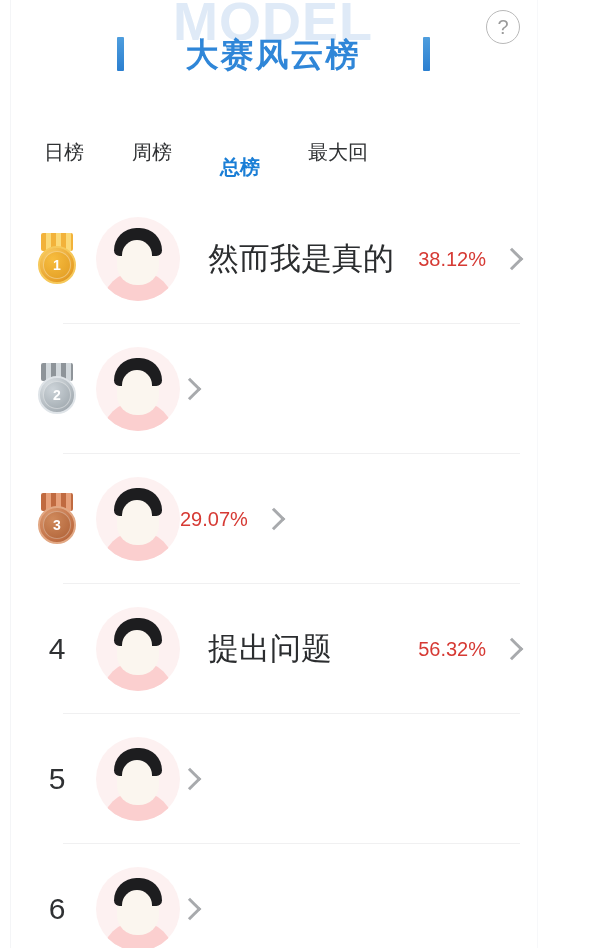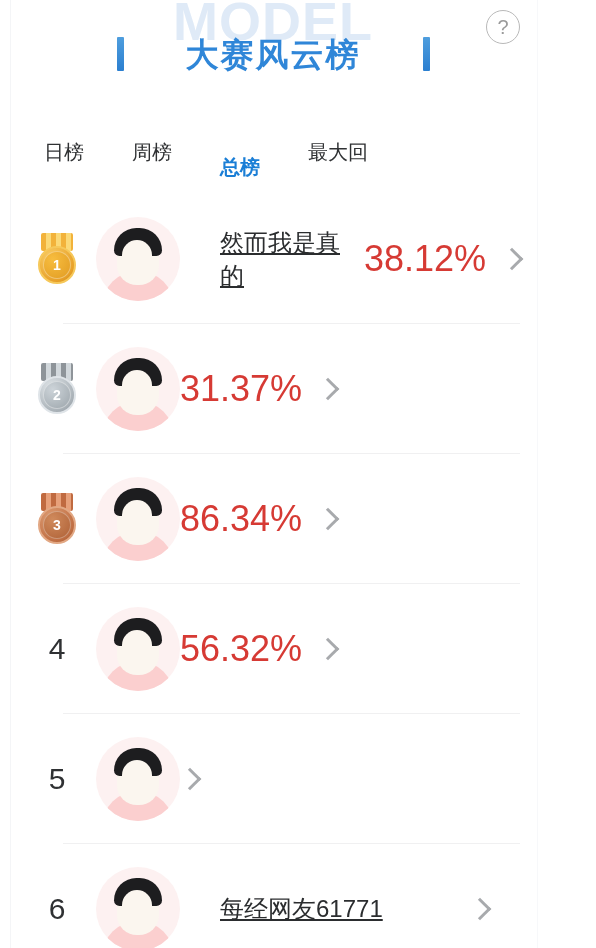--- a/index.html
+++ b/index.html
@@ -303,31 +303,30 @@
     left: 8px;
     top: 12px;
     width: 30px;
     height: 16px;
     border-radius: 16px 16px 0 0;
     background: #fbf6ef;
   }
 
   .name {
     flex: 1 1 auto;
-    margin-left: 40px;
-    font-size: 24px;
+    margin-left: 28px;
+    font-size: 31px;
     color: #2b2d2f;
     line-height: 1.38;
     max-width: 250px;
     word-break: break-all;
-    text-decoration: underline;
   }
   .pct {
     flex: 0 0 auto;
-    font-size: 36px;
+    font-size: 20px;
     color: #d63a34;
     line-height: 1;
     margin-right: 16px;
     white-space: nowrap;
   }
   .chev {
     flex: 0 0 auto;
     width: 18px;
     height: 30px;
     position: relative;
@@ -399,53 +398,53 @@
               <div class="inner">2</div>
             </div>
           </div>
         </div>
         <div class="avatar">
           <div class="shirt"></div>
           <div class="neck"></div>
           <div class="face"></div>
           <div class="hair"></div>
         </div>
-        <div class="pct">31.37%</div>
         <div class="chev"></div>
         <div class="divider"></div>
       </div>
       <div class="row">
         <div class="rank">
           <div class="medal bronze">
             <div class="ribbon"></div>
             <div class="disc">
               <div class="inner">3</div>
             </div>
           </div>
         </div>
         <div class="avatar">
           <div class="shirt"></div>
           <div class="neck"></div>
           <div class="face"></div>
           <div class="hair"></div>
         </div>
-        <div class="pct">86.34%</div>
+        <div class="pct">29.07%</div>
         <div class="chev"></div>
         <div class="divider"></div>
       </div>
       <div class="row">
         <div class="rank">
           <div class="rank-num">4</div>
         </div>
         <div class="avatar">
           <div class="shirt"></div>
           <div class="neck"></div>
           <div class="face"></div>
           <div class="hair"></div>
         </div>
+        <div class="name">提出问题</div>
         <div class="pct">56.32%</div>
         <div class="chev"></div>
         <div class="divider"></div>
       </div>
       <div class="row">
         <div class="rank">
           <div class="rank-num">5</div>
         </div>
         <div class="avatar">
           <div class="shirt"></div>
@@ -459,17 +458,16 @@
       <div class="row">
         <div class="rank">
           <div class="rank-num">6</div>
         </div>
         <div class="avatar">
           <div class="shirt"></div>
           <div class="neck"></div>
           <div class="face"></div>
           <div class="hair"></div>
         </div>
-        <div class="name">每经网友61771</div>
         <div class="chev"></div>
       </div>
     </div>
 </div>
 
 </body></html>

